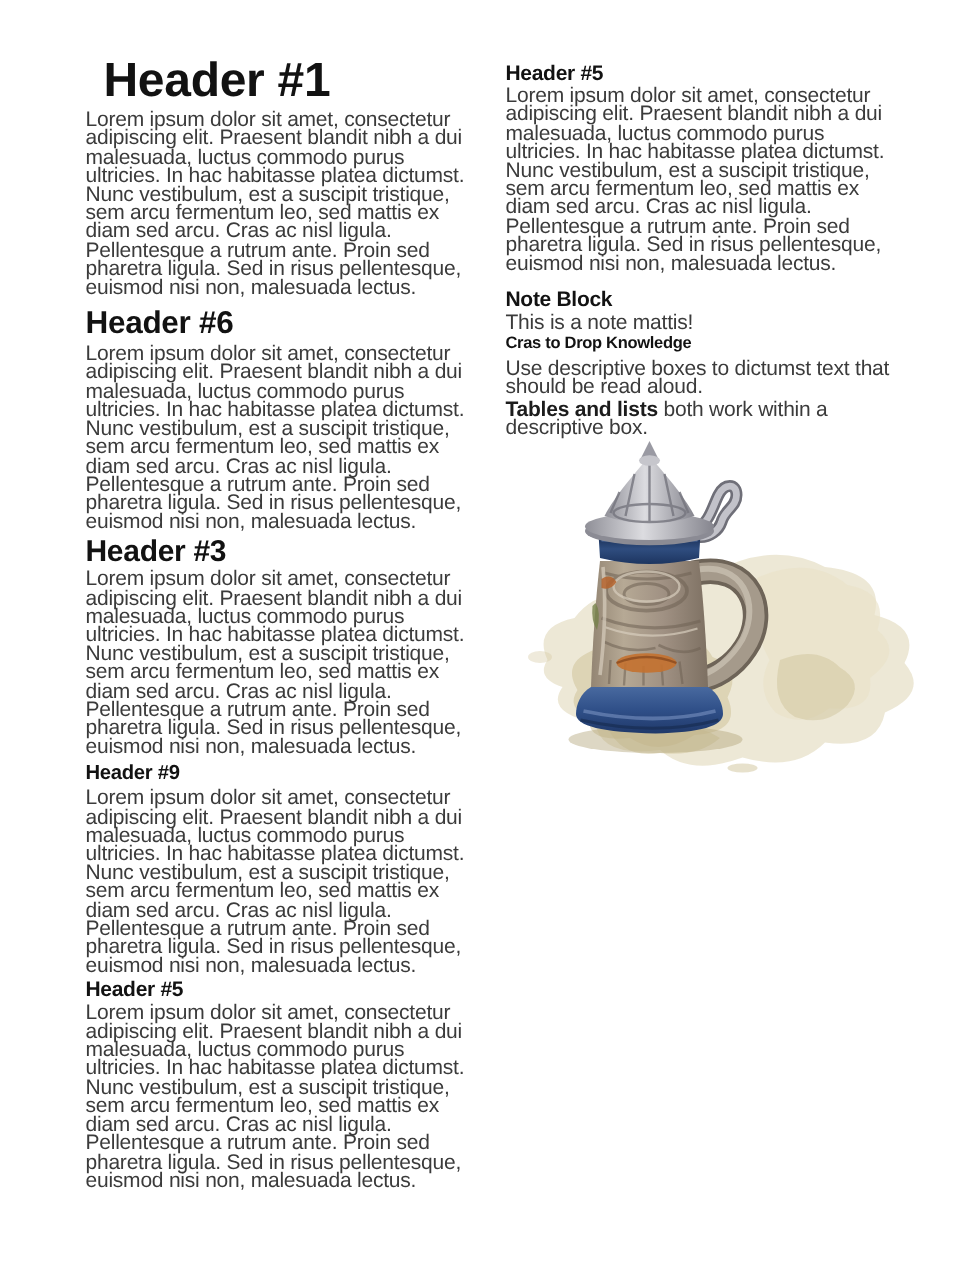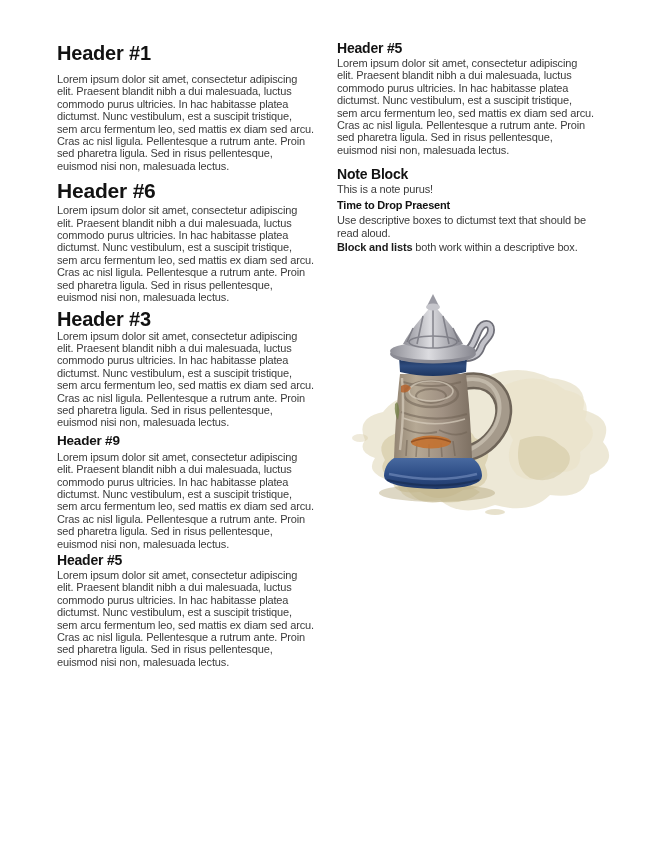--- a/index.html
+++ b/index.html
@@ -9,32 +9,32 @@
     background:#ffffff;
     font-family:"Liberation Sans",sans-serif;
     color:#3b3b3b;
     overflow:hidden;
   }
   .col{position:absolute;top:38px;width:257px;}
   .col-left{left:57px;}
   .col-right{left:337px;}
 
   .col p.body{
-    font-size:11px;
+    font-size:14px;
     line-height:12.4px;
     letter-spacing:-0.15px;
     margin:0 0 2px 0;
     color:#3b3b3b;
   }
   .col h1,.col h2,.col h3,.col h4,.col h5,.col h6{
     color:#121212;
     font-weight:bold;
     letter-spacing:-0.2px;
   }
-  .col h1{font-size:20px;line-height:27px;margin:2px 0 6px 0;}
+  .col h1{font-size:32px;line-height:27px;margin:2px 0 6px 12px;}
   .col h2{font-size:21px;line-height:21px;margin:8px 0 3px 0;}
   .col h3{font-size:20px;line-height:16px;margin:7px 0 3px 0;}
   .col h4{font-size:13.5px;line-height:14px;margin:5px 0 3px 0;}
   .col h5{font-size:14px;line-height:12px;margin:4px 0 3px 0;}
   .col h6{font-size:11px;line-height:11.5px;margin:4px 0 3px 0;}
   .col h5.note-title{margin-top:12px;}
   .bold-lead{font-weight:bold;color:#1c1c1c;}
 
   .illustration{
     position:absolute;
@@ -63,26 +63,26 @@
 
     <h5>Header #5</h5>
     <p class="body">Lorem ipsum dolor sit amet, consectetur adipiscing elit. Praesent blandit nibh a dui malesuada, luctus commodo purus ultricies. In hac habitasse platea dictumst. Nunc vestibulum, est a suscipit tristique, sem arcu fermentum leo, sed mattis ex diam sed arcu. Cras ac nisl ligula. Pellentesque a rutrum ante. Proin sed pharetra ligula. Sed in risus pellentesque, euismod nisi non, malesuada lectus.</p>
   </div>
 
   <div class="col col-right">
     <h5>Header #5</h5>
     <p class="body">Lorem ipsum dolor sit amet, consectetur adipiscing elit. Praesent blandit nibh a dui malesuada, luctus commodo purus ultricies. In hac habitasse platea dictumst. Nunc vestibulum, est a suscipit tristique, sem arcu fermentum leo, sed mattis ex diam sed arcu. Cras ac nisl ligula. Pellentesque a rutrum ante. Proin sed pharetra ligula. Sed in risus pellentesque, euismod nisi non, malesuada lectus.</p>
 
     <h5 class="note-title">Note Block</h5>
-    <p class="body">This is a note purus!</p>
+    <p class="body">This is a note mattis!</p>
 
-    <h6>Time to Drop Praesent</h6>
+    <h6>Cras to Drop Knowledge</h6>
     <p class="body">Use descriptive boxes to dictumst text that should be read aloud.</p>
 
-    <p class="body"><span class="bold-lead">Block and lists</span><span> both work within a descriptive box.</span></p>
+    <p class="body"><span class="bold-lead">Tables and lists</span><span> both work within a descriptive box.</span></p>
   </div>
 
   <div class="illustration">
     <svg viewBox="0 0 285 228" xmlns="http://www.w3.org/2000/svg">
       <defs>
         <linearGradient id="bodyGrad" x1="0" y1="0" x2="1" y2="0">
           <stop offset="0" stop-color="#938573"></stop>
           <stop offset="0.28" stop-color="#b6a995"></stop>
           <stop offset="0.62" stop-color="#a09183"></stop>
           <stop offset="1" stop-color="#7d7062"></stop>

